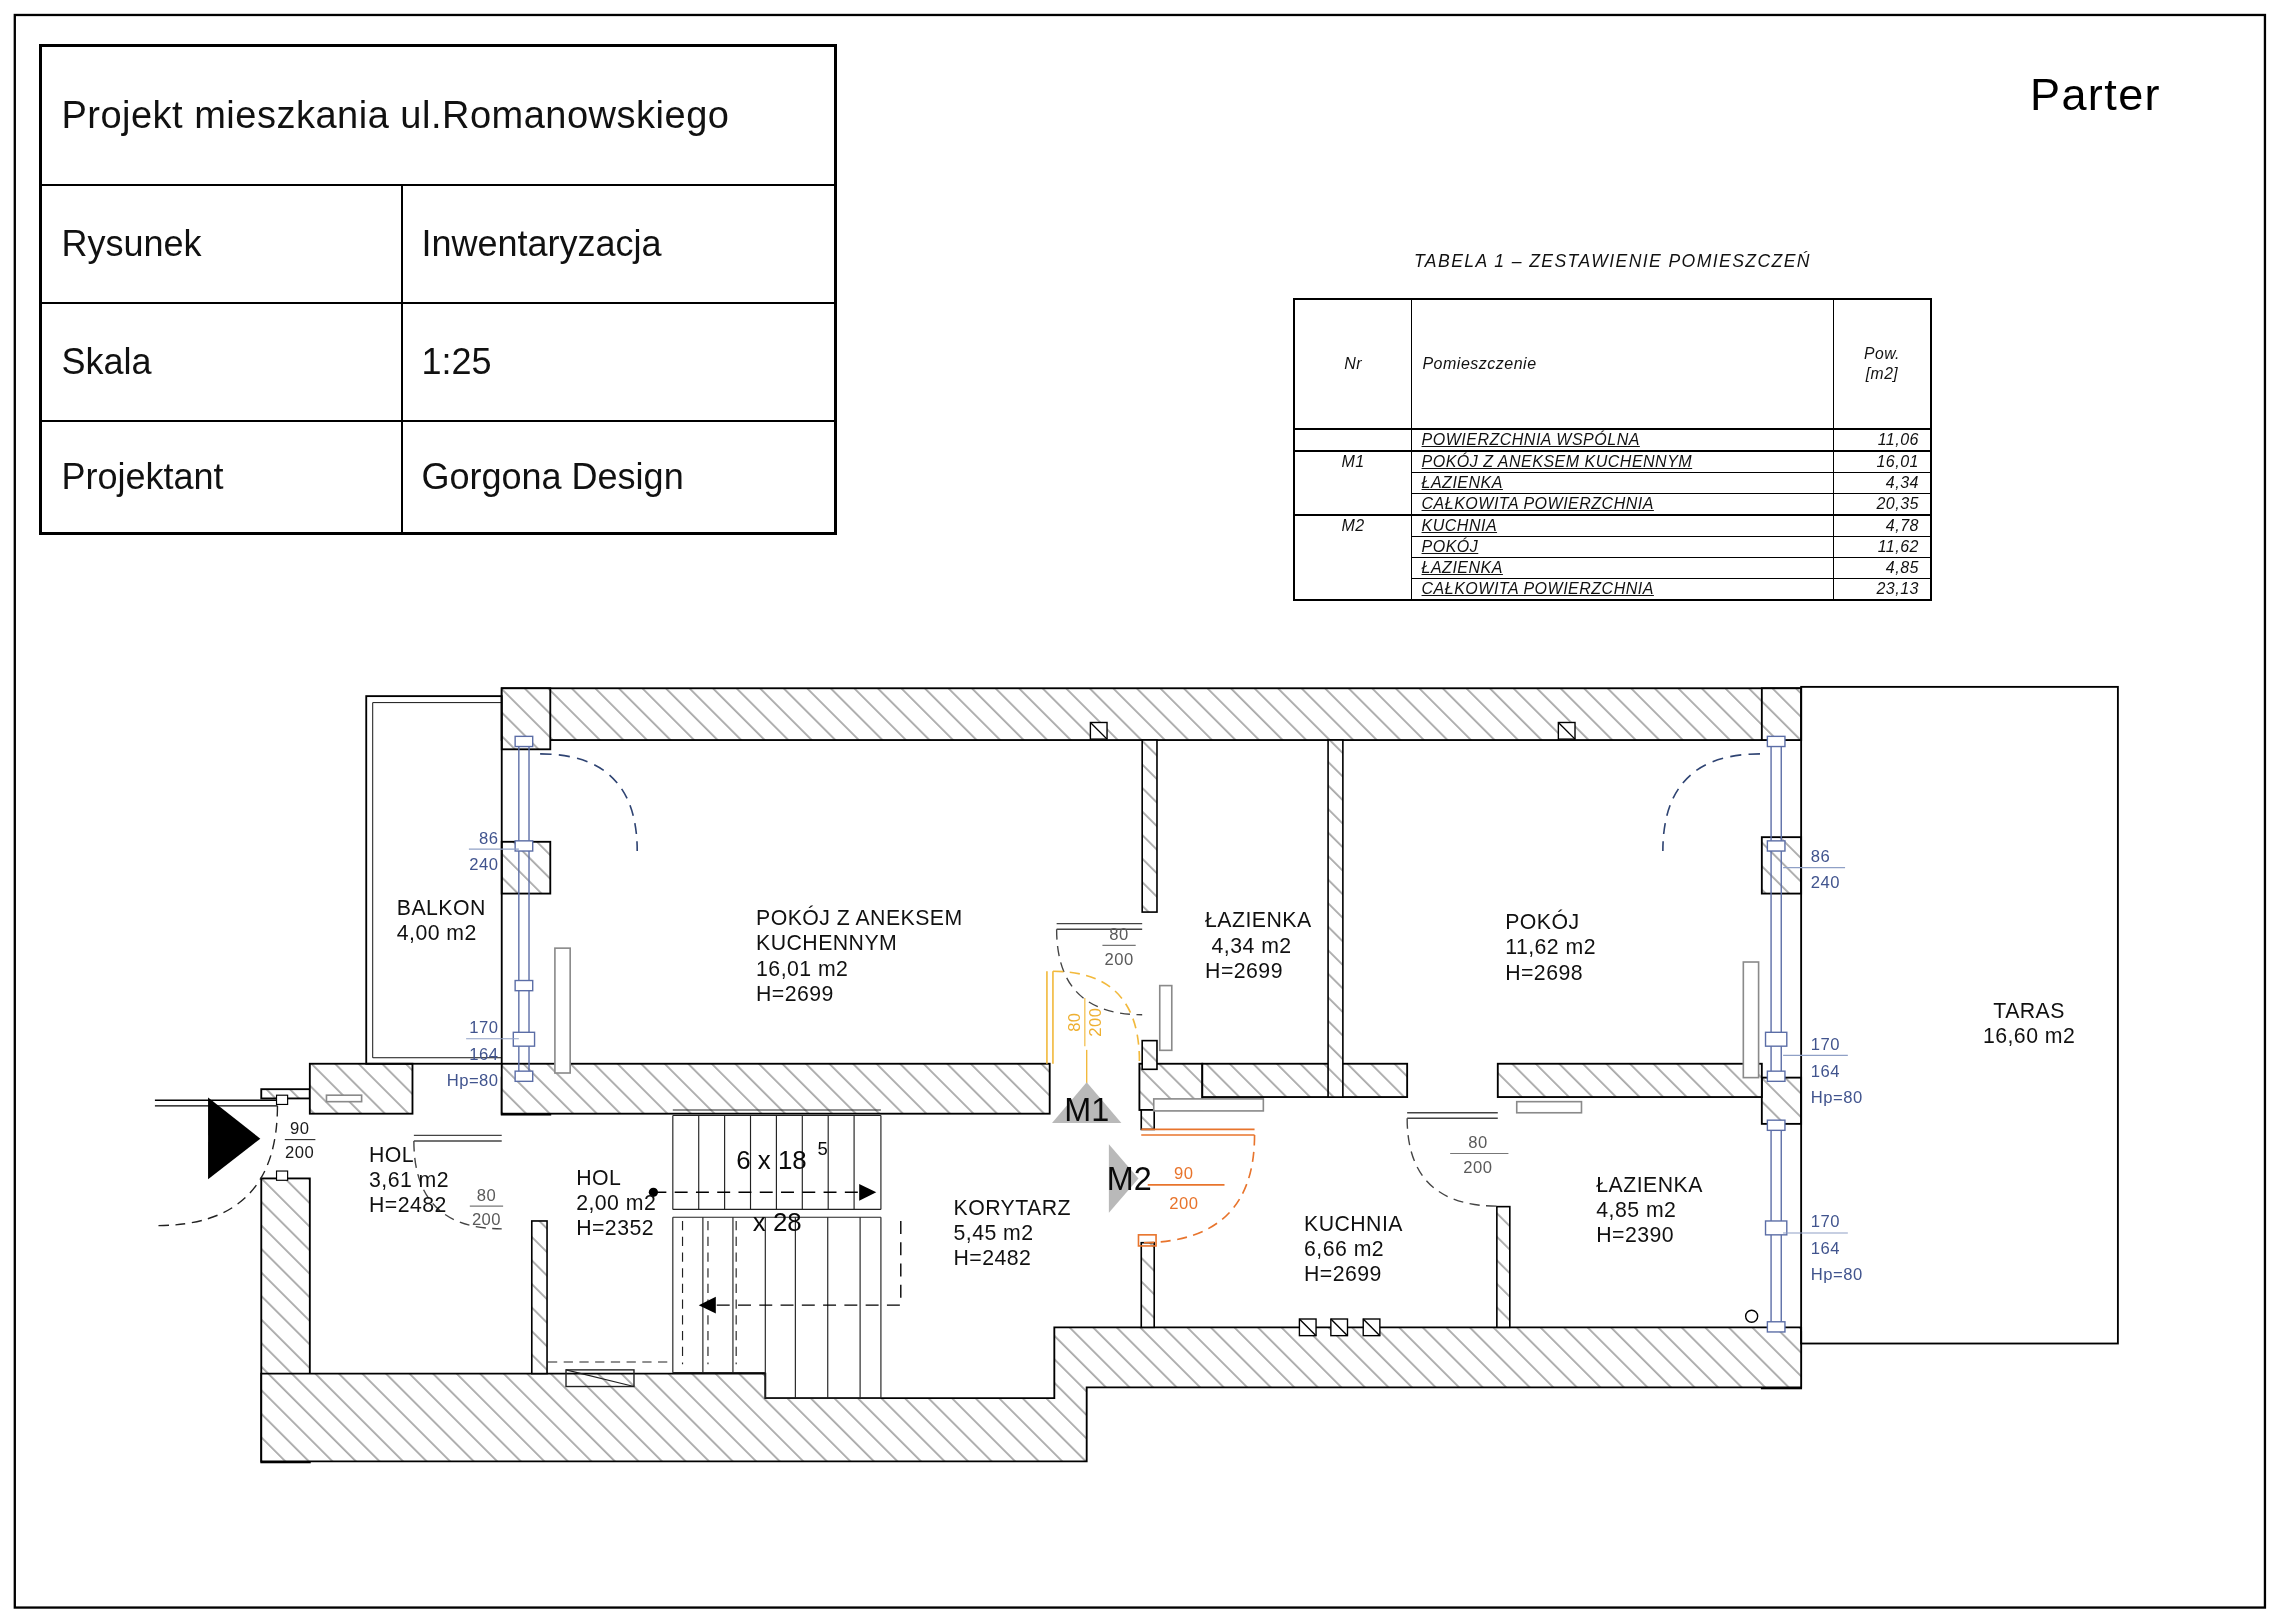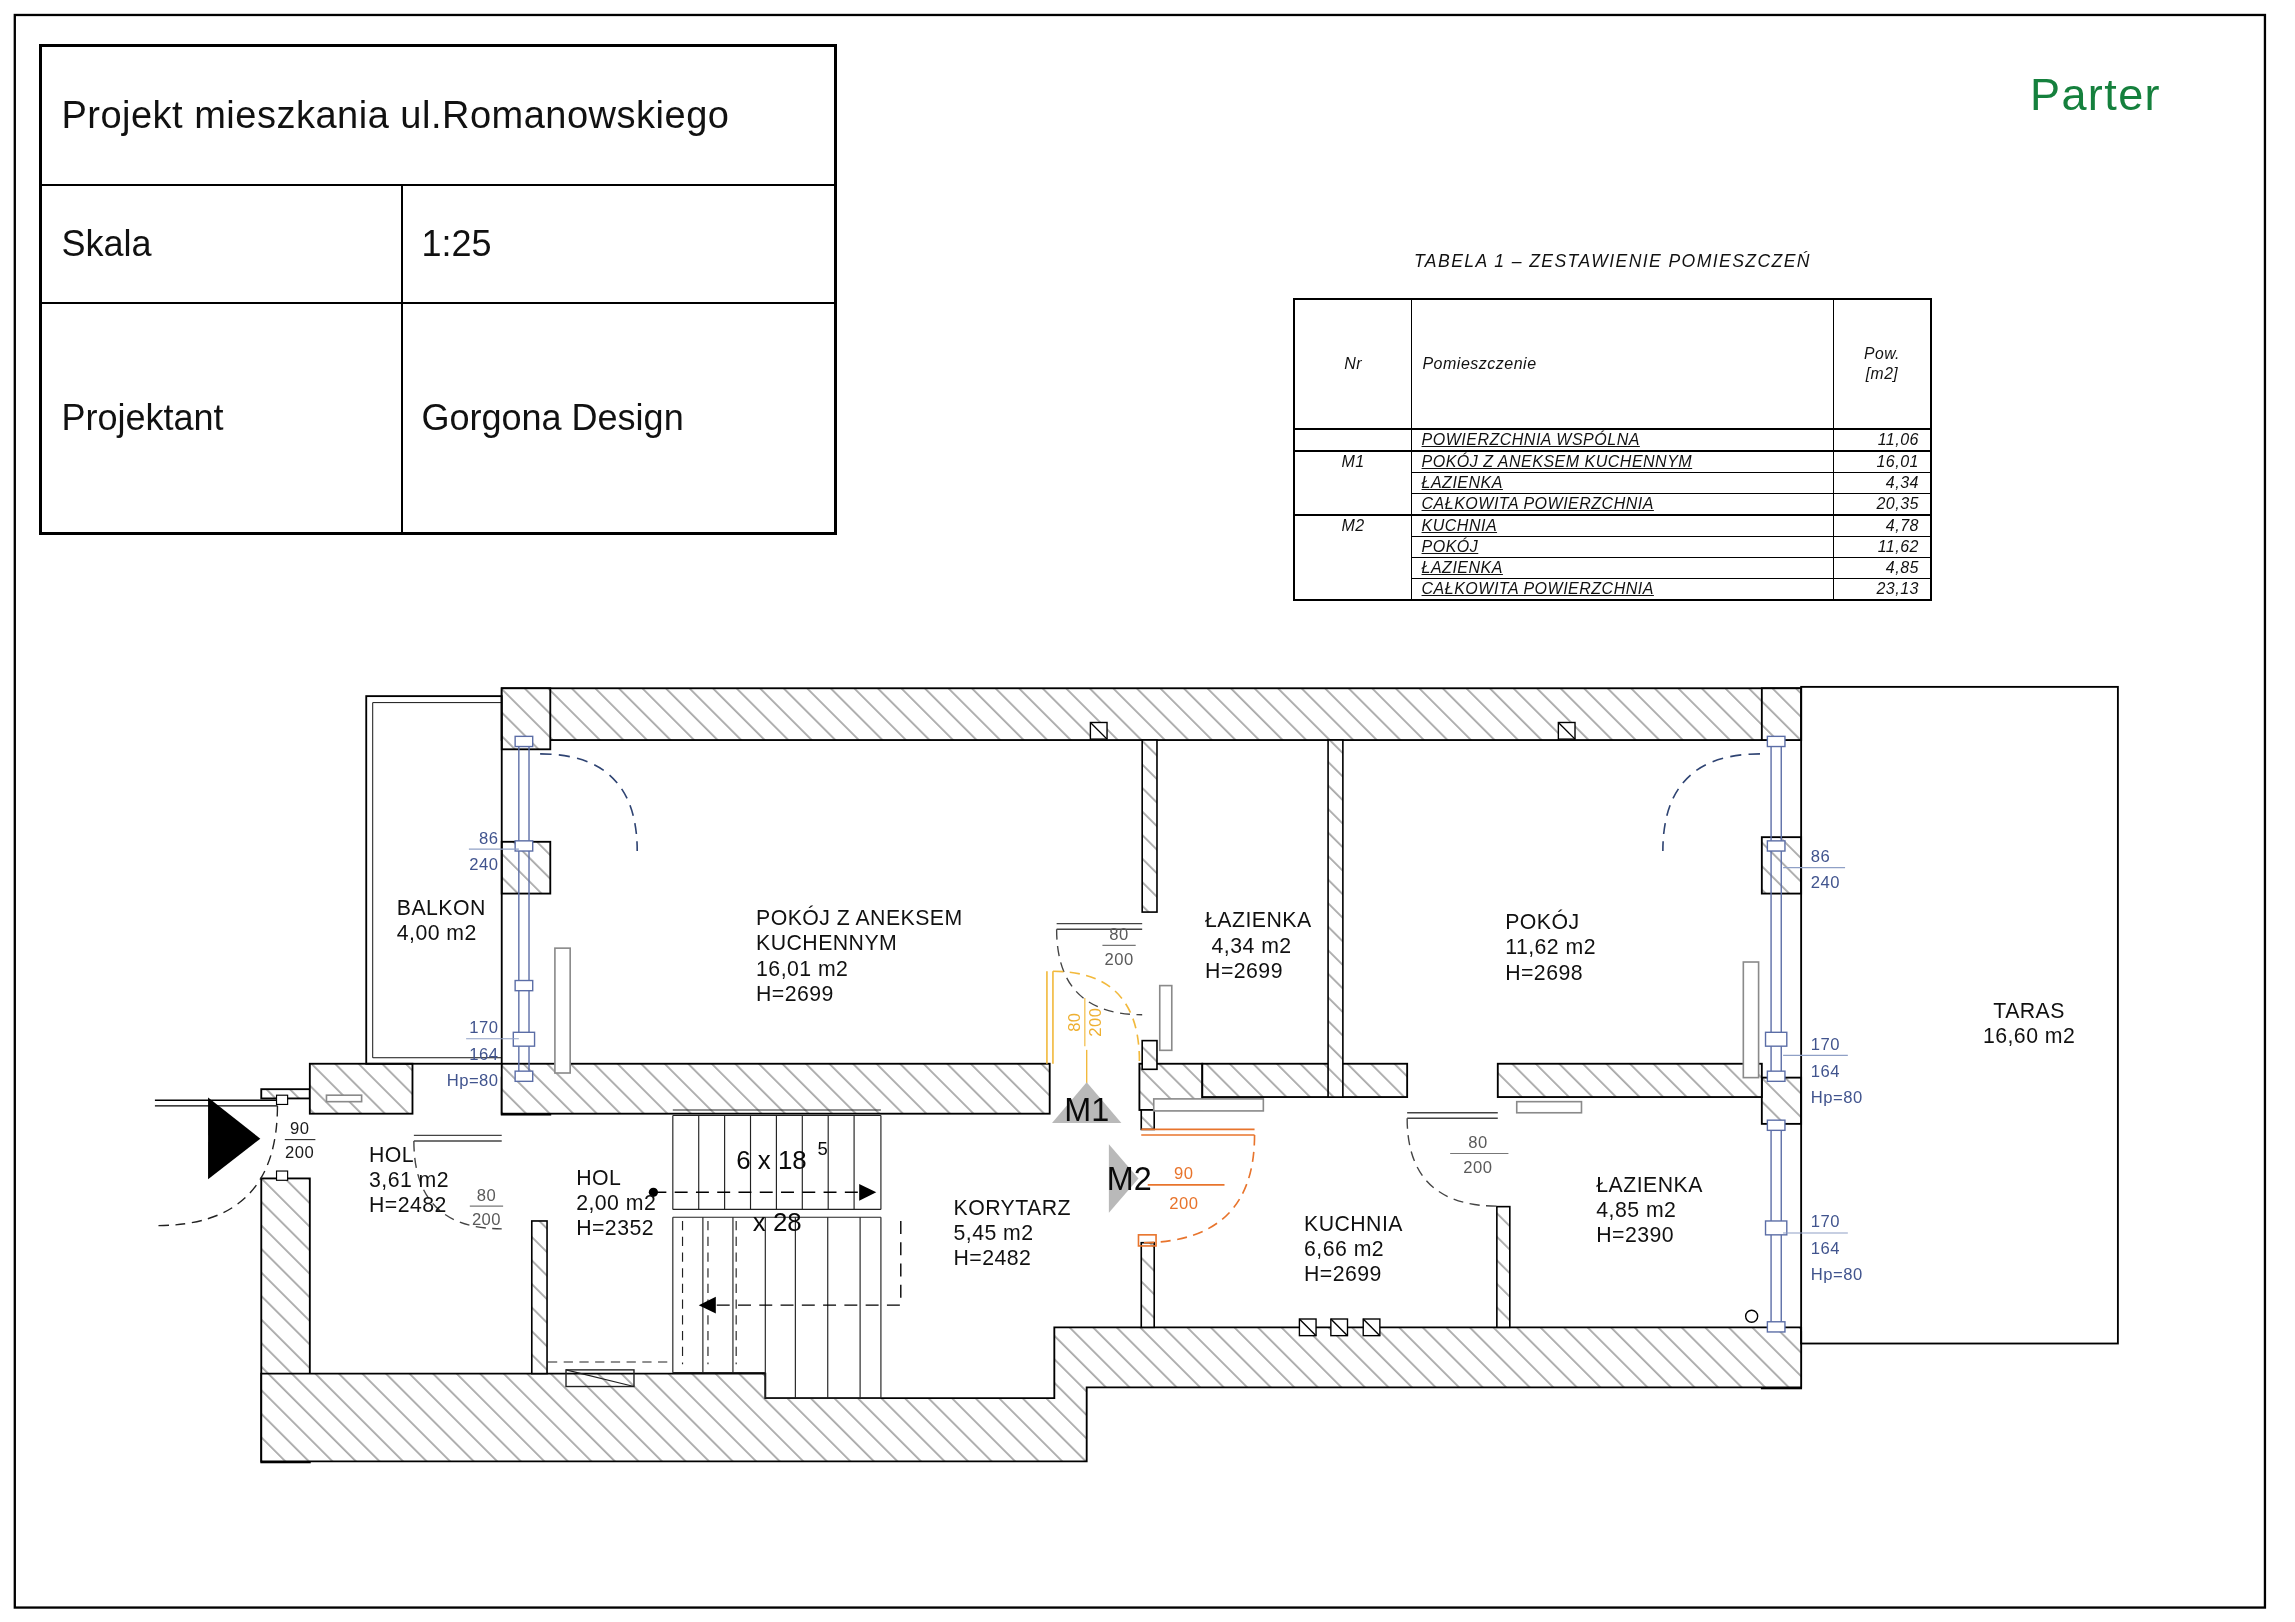--- a/index.html
+++ b/index.html
@@ -12,21 +12,21 @@
       border:3.7px solid #000;box-sizing:border-box;display:flex;flex-direction:column;background:#fff;}
   .tb-title{height:137px;border-bottom:2.3px solid #000;display:flex;align-items:center;
             padding-left:19.4px;font-size:38px;letter-spacing:0.5px;}
   .tb-row{height:116px;border-bottom:2.3px solid #000;display:flex;}
   .tb-row:last-child{border-bottom:none;flex:1;}
   .tb-label{width:361px;border-right:2.3px solid #000;display:flex;align-items:center;
             padding-left:19.4px;font-size:36px;box-sizing:border-box;}
   .tb-value{flex:1;display:flex;align-items:center;padding-left:18.5px;font-size:36px;}
 
   
-  .parter{position:absolute;left:2030px;top:69px;font-size:45px;letter-spacing:1.4px;color:#15803d;}
+  .parter{position:absolute;left:2030px;top:69px;font-size:45px;letter-spacing:1.4px;color:#000000;}
 
   
   .sumwrap{position:absolute;left:1293px;top:251px;width:639px;}
   .sum-title{font-size:17.6px;font-style:italic;text-align:center;letter-spacing:1.4px;
              margin-bottom:26px;white-space:nowrap;}
   table.sum{width:100%;border-collapse:collapse;border:2.8px solid #000;
             font-size:16px;font-style:italic;letter-spacing:0.5px;table-layout:fixed;}
   table.sum col.nr{width:105px;} table.sum col.room{width:376px;} table.sum col.pow{width:87px;}
   table.sum th,table.sum td{border:1.4px solid #000;box-sizing:border-box;}
   table.sum thead th{height:130px;font-weight:normal;}
@@ -382,20 +382,24 @@
       <text class="dim dim-gray" x="3196" y="2482" text-anchor="middle">80</text>
       <line x1="3136" y1="2494" x2="3262" y2="2494" stroke="#777" stroke-width="2.5"></line>
       <text class="dim dim-gray" x="3196" y="2536" text-anchor="middle">200</text>
     </g>
   </g>
 </svg>
 
 <div class="tb">
   <div class="tb-title">Projekt mieszkania ul.Romanowskiego</div>
   <div class="tb-row">
+    <div class="tb-label">Rysunek</div>
+    <div class="tb-value">Inwentaryzacja</div>
+  </div>
+  <div class="tb-row">
     <div class="tb-label">Skala</div>
     <div class="tb-value">1:25</div>
   </div>
   <div class="tb-row">
     <div class="tb-label">Projektant</div>
     <div class="tb-value">Gorgona Design</div>
   </div>
 </div>
 
 <div class="parter">Parter</div>

